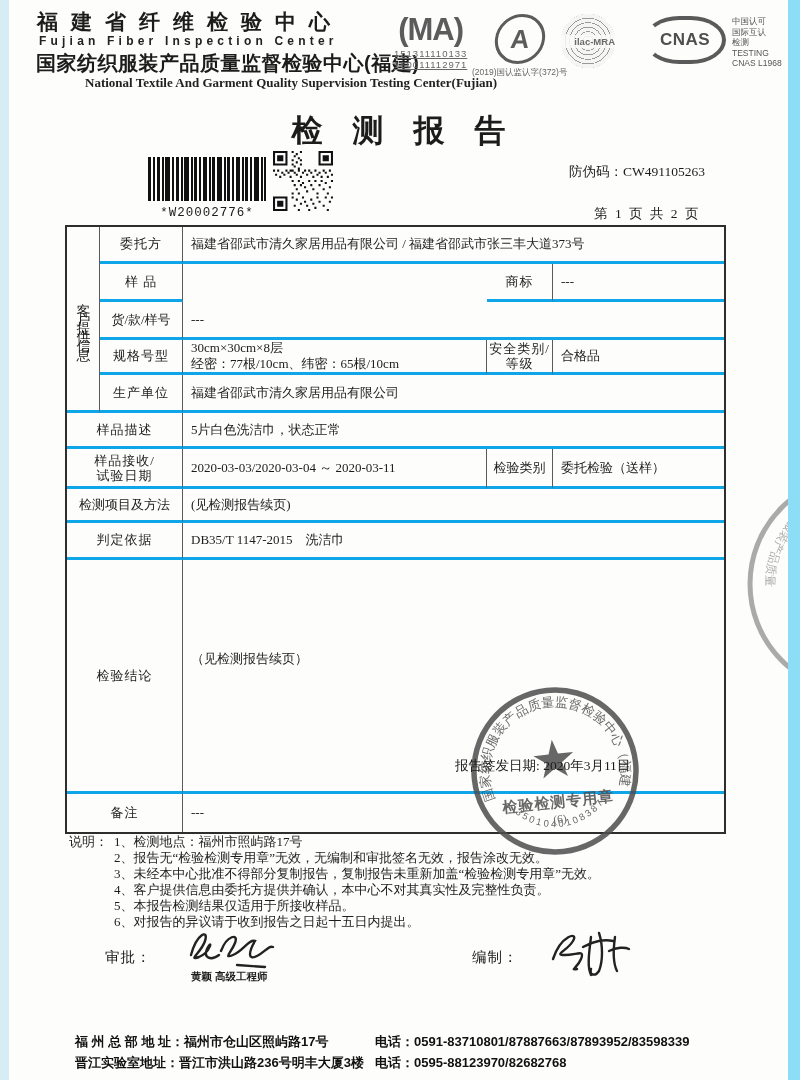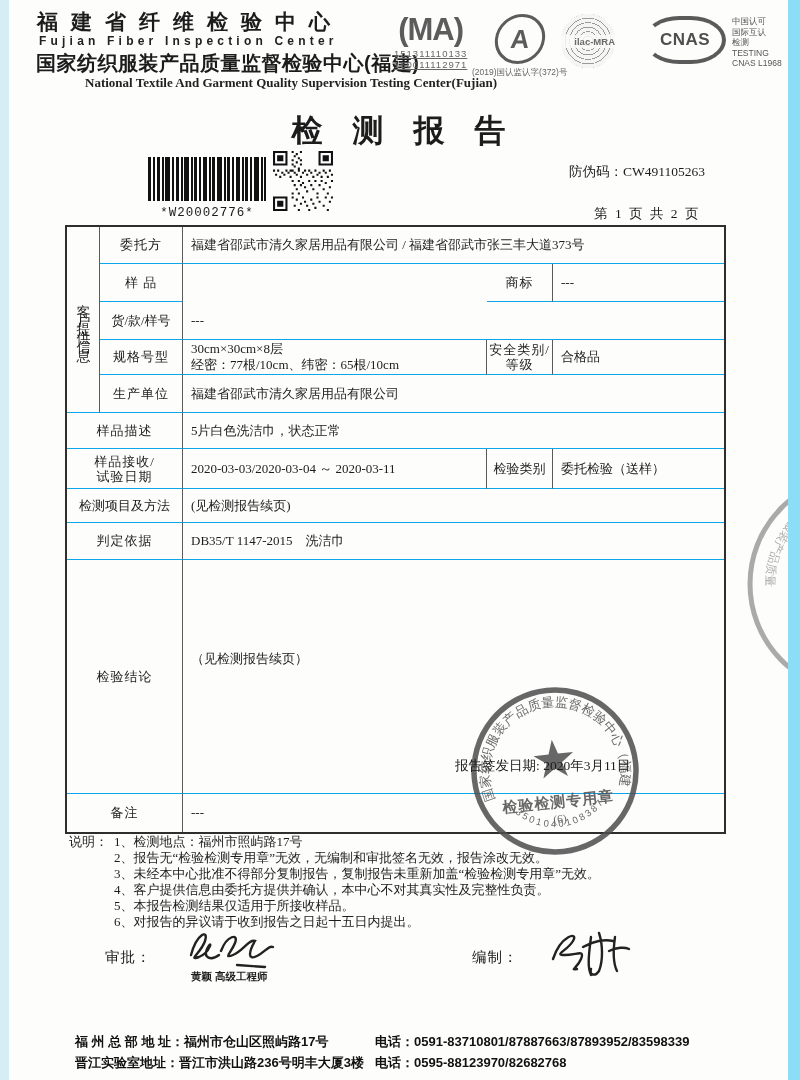--- a/index.html
+++ b/index.html
@@ -47,21 +47,21 @@
   .pageinfo{left:585px;top:205px;font-size:13.5px;letter-spacing:2px;white-space:nowrap;}
   .barcode-wrap{left:138px;top:157px;width:120px;text-align:center;}
   .barcode-text{font-family:"Liberation Mono","DejaVu Sans Mono",monospace;font-size:12.5px;
     letter-spacing:1px;margin-top:1px;}
   .qr{left:264px;top:151px;}
   
   .report-table{left:56px;top:225px;width:657px;height:605px;display:grid;
     grid-template-columns:33px 83px 304px 66px 171px;
     grid-template-rows:37px 38px 38px 35px 38px 36px 40px 34px 37px 234px 38px;
     border:2px solid #2e2e2e;font-size:13px;}
-  .c{border-right:1px solid #5a5a5a;border-bottom:1px solid #0ea5e9;
+  .c{border-right:1px solid #5a5a5a;border-bottom:3px solid #0ea5e9;
     display:flex;align-items:center;min-width:0;}
   .c.lastcol{border-right:none;}
   .c.lastrow{border-bottom:none;}
   .lab{justify-content:center;text-align:center;letter-spacing:1px;}
   .lab2{flex-direction:column;justify-content:center;line-height:15px;}
   .val{padding:10px 8px;}
   .val2{flex-direction:column;align-items:flex-start;justify-content:center;line-height:16px;padding:2px 8px;}
   .side-vert{writing-mode:vertical-rl;text-orientation:upright;letter-spacing:9px;
     justify-content:center;font-size:14px;}
   .concl{align-items:flex-start;padding-top:90px;}

